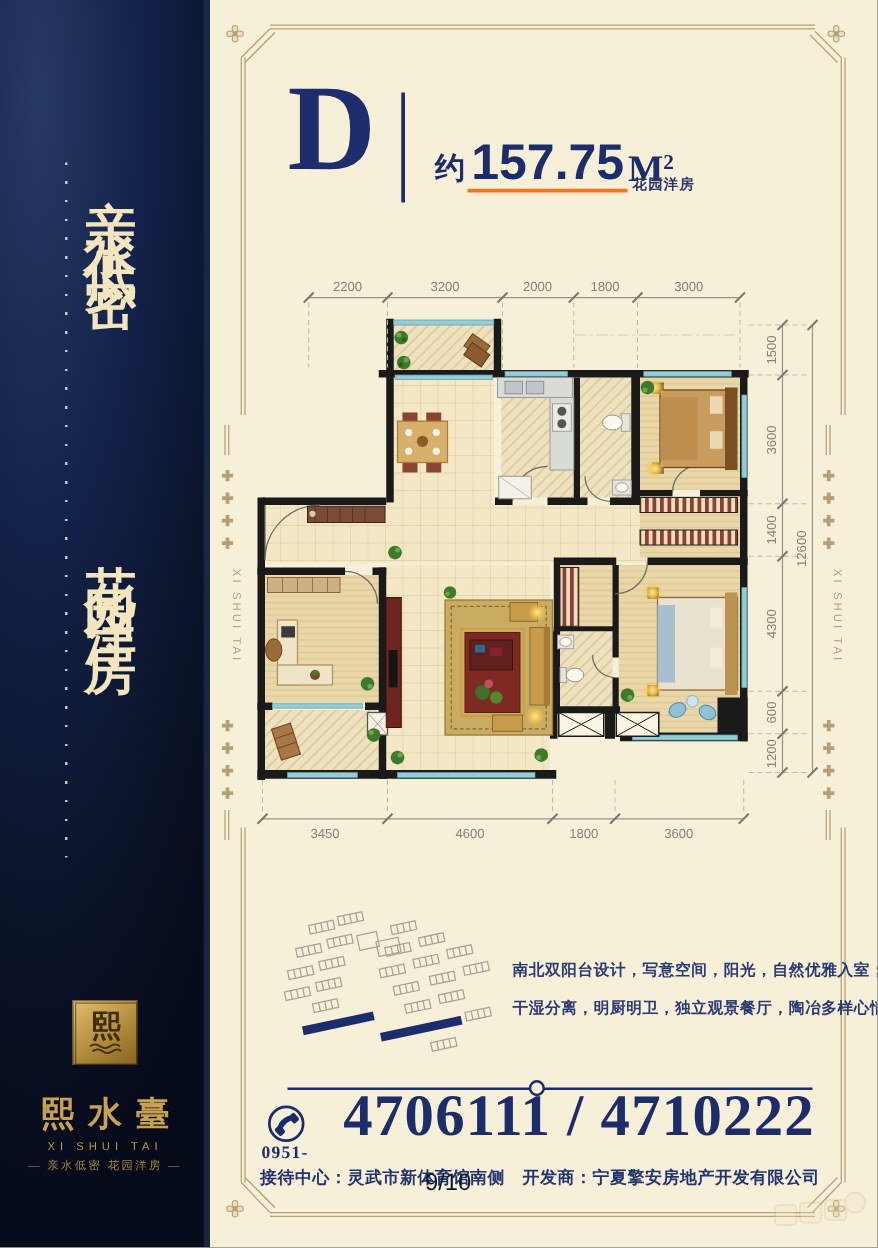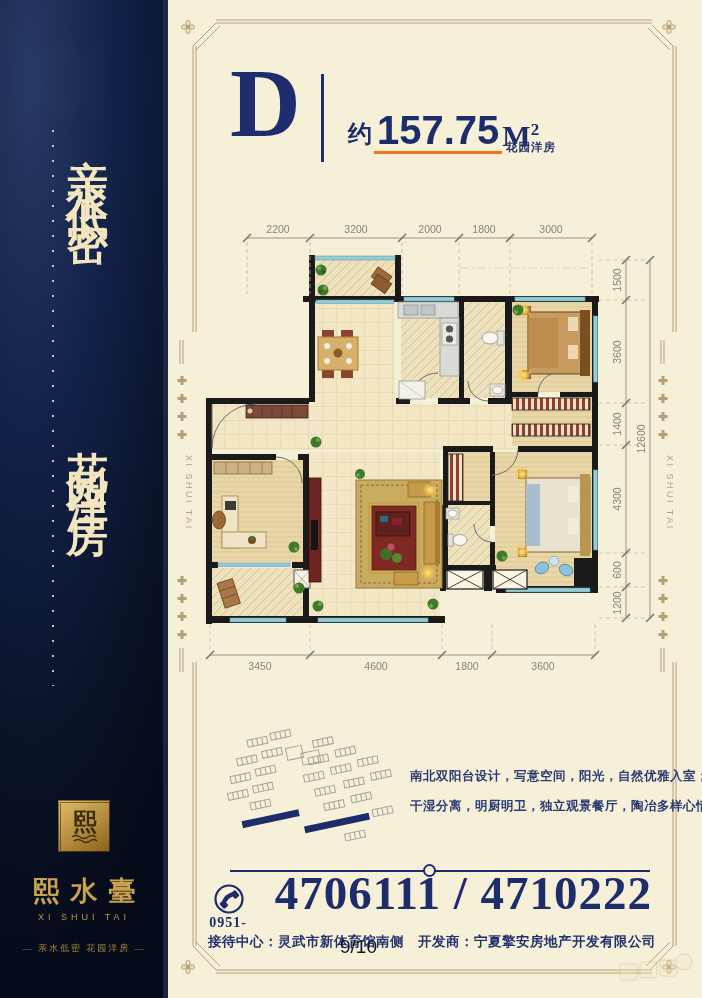--- a/index.html
+++ b/index.html
@@ -17,21 +17,21 @@
   .slogan.s2{top:418px;}
   .logo{position:absolute;left:0;top:800px;width:168px;text-align:center;color:#c9a24f;}
   .logo-mark{position:relative;width:48px;height:48px;margin:0 auto;padding:2px;
              background:linear-gradient(145deg,#e3bf6d,#a57e31 70%,#87621f);
              box-shadow:0 0 0 1px rgba(30,20,5,.5) inset;}
   .logo-mark .inner{width:100%;height:100%;border:1px solid rgba(50,35,8,.55);
              display:flex;flex-direction:column;align-items:center;justify-content:center;}
   .logo-mark .ch{font-size:24px;font-weight:700;color:#3c2d0e;line-height:1;}
   .logo-name{margin-top:21px;font-size:27px;font-weight:700;letter-spacing:11px;padding-left:11px;color:#c9a24f;}
   .logo-en{margin-top:3px;font-size:9px;letter-spacing:4px;color:#bb984a;font-family:"Liberation Sans",sans-serif;}
-  .logo-tag{margin-top:20px;font-size:9px;letter-spacing:2px;color:#a8863e;}
+  .logo-tag{margin-top:4px;font-size:9px;letter-spacing:2px;color:#a8863e;}
   
   .content{position:absolute;left:168px;top:0;width:534px;height:998px;}
   .abs{position:absolute;}
   .unit-letter{left:62px;top:54px;font-size:98px;font-weight:700;color:#1e2d6e;line-height:1;}
   .hdr-div{left:153px;top:74px;width:3px;height:88px;background:#1e2d6e;}
   .layout-title{left:180px;top:68px;font-size:35px;font-weight:700;letter-spacing:4px;color:#1d2c6b;}
   .area-line{left:180px;top:110px;display:flex;align-items:flex-end;color:#1d2c6b;}
   .area-prefix{font-size:24px;font-weight:700;margin-right:2px;padding-bottom:4px;}
   .area-value{font-family:"Liberation Sans",sans-serif;font-size:40px;font-weight:700;
               border-bottom:3px solid #f97316;padding:0 3px 1px 3px;line-height:1;}

